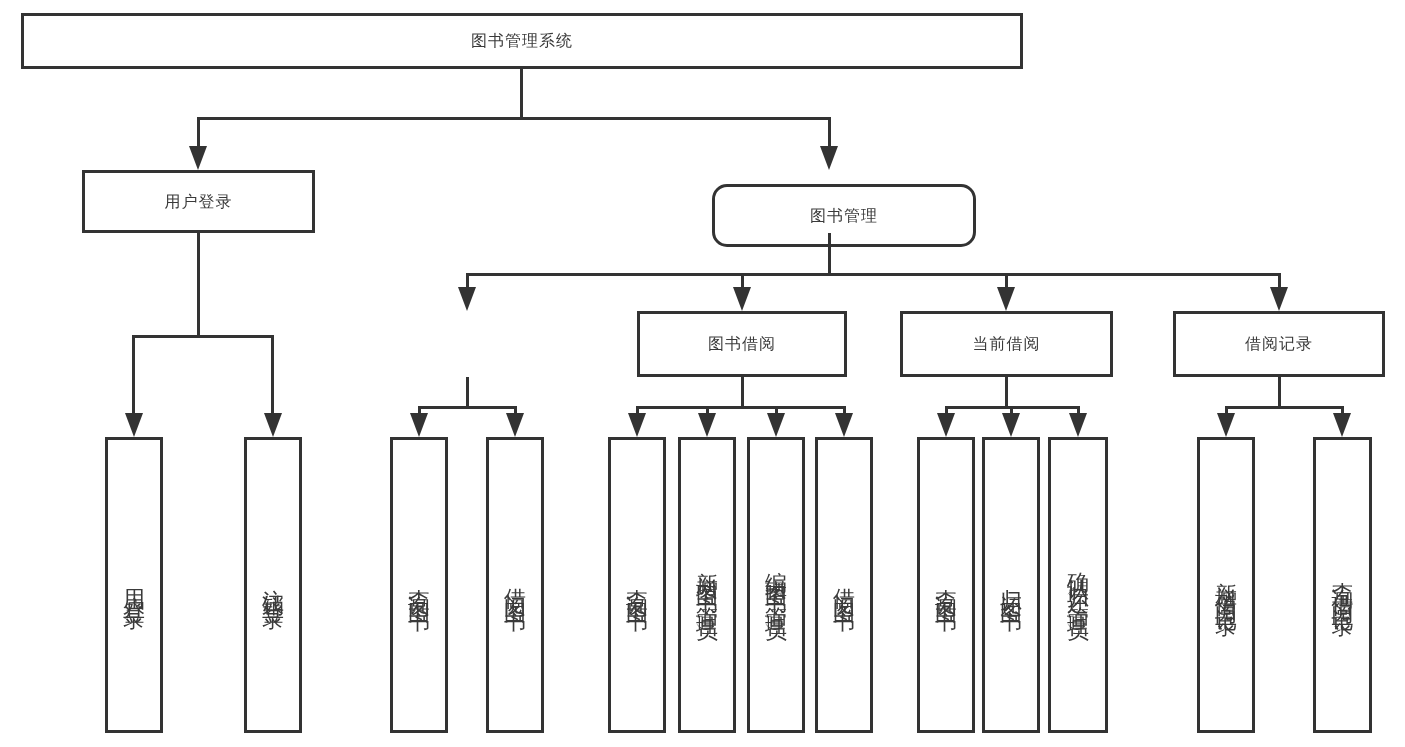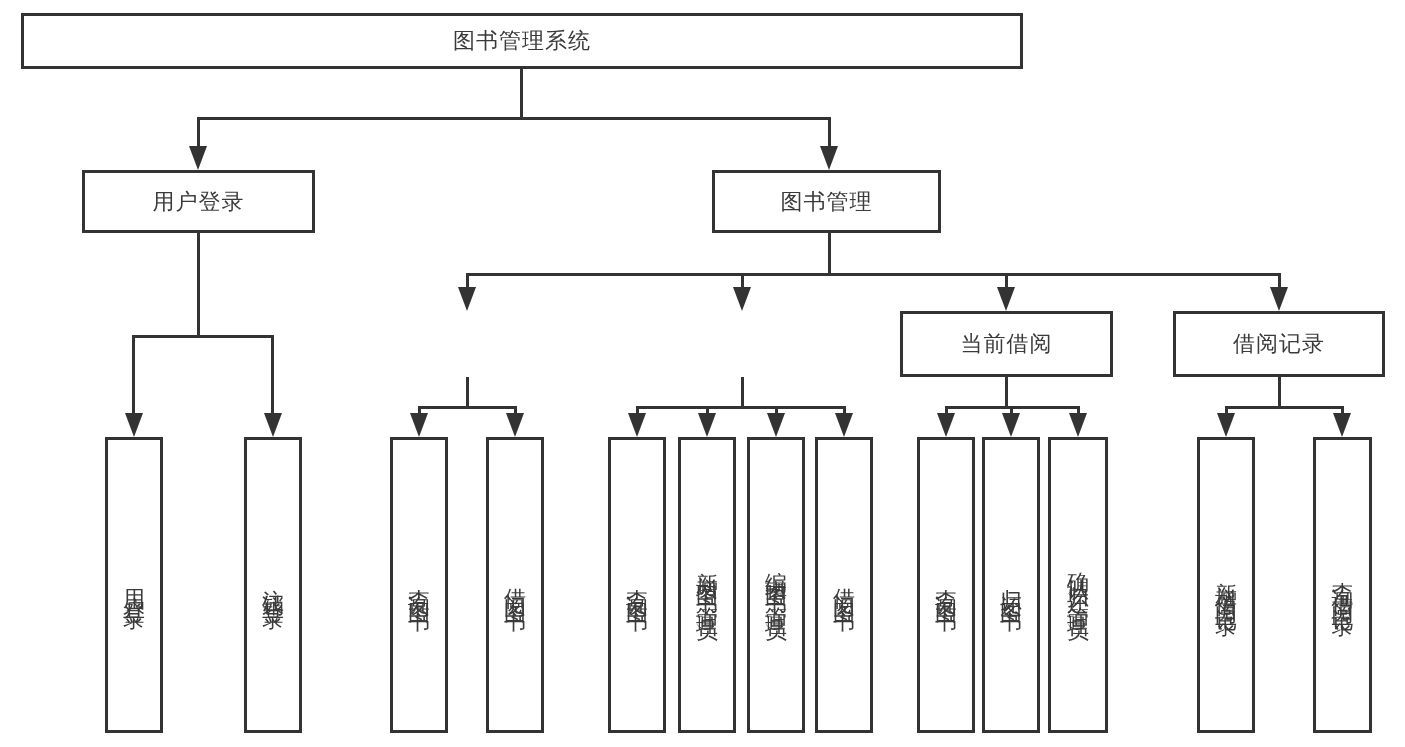--- a/index.html
+++ b/index.html
@@ -14,21 +14,21 @@
     position:absolute;
     box-sizing:border-box;
     border:3px solid #333333;
     background:#ffffff;
     display:flex;
     align-items:center;
     justify-content:center;
     color:#3a3a3a;
   }
   .box.h span {
-    font-size:22px;
+    font-size:16px;
     letter-spacing:1px;
     line-height:1;
     white-space:nowrap;
   }
   .box.v span {
     writing-mode:vertical-rl;
     font-size:22px;
     letter-spacing:7px;
     line-height:1;
   }
@@ -61,21 +61,21 @@
   <div class="vline" style="left:520px; top:69px; height:48px;"></div>
   <div class="hline" style="left:197px; top:117px; width:634px;"></div>
   <div class="vline" style="left:197px; top:117px; height:33px;"></div>
   <div class="arrow" style="left:189px; top:146px;"></div>
   <div class="vline" style="left:828px; top:117px; height:33px;"></div>
   <div class="arrow" style="left:820px; top:146px;"></div>
 
   <div class="box h" style="left:82px; top:170px; width:233px; height:63px;">
     <span>用户登录</span>
   </div>
-  <div class="box h" style="left:712px; top:170px; width:229px; height:63px;">
+  <div class="box h" style="left:712px; top:184px; width:264px; height:63px;border-radius:15px;">
     <span>图书管理</span>
   </div>
 
   <div class="vline" style="left:197px; top:233px; height:102px;"></div>
   <div class="hline" style="left:132px; top:335px; width:142px;"></div>
   <div class="vline" style="left:132px; top:335px; height:80px;"></div>
   <div class="arrow" style="left:125px; top:413px;"></div>
   <div class="vline" style="left:271px; top:335px; height:80px;"></div>
   <div class="arrow" style="left:264px; top:413px;"></div>
 
@@ -83,20 +83,23 @@
   <div class="hline" style="left:466px; top:273px; width:815px;"></div>
   <div class="vline" style="left:466px; top:273px; height:16px;"></div>
   <div class="arrow" style="left:458px; top:287px;"></div>
   <div class="vline" style="left:741px; top:273px; height:16px;"></div>
   <div class="arrow" style="left:733px; top:287px;"></div>
   <div class="vline" style="left:1005px; top:273px; height:16px;"></div>
   <div class="arrow" style="left:997px; top:287px;"></div>
   <div class="vline" style="left:1278px; top:273px; height:16px;"></div>
   <div class="arrow" style="left:1270px; top:287px;"></div>
 
+  <div class="box h" style="left:637px; top:311px; width:210px; height:66px;">
+    <span>图书借阅</span>
+  </div>
   <div class="box h" style="left:1173px; top:311px; width:212px; height:66px;">
     <span>借阅记录</span>
   </div>
   <div class="box h" style="left:900px; top:311px; width:213px; height:66px;">
     <span>当前借阅</span>
   </div>
 
   <div class="vline" style="left:466px; top:377px; height:29px;"></div>
   <div class="hline" style="left:418px; top:406px; width:99px;"></div>
   <div class="vline" style="left:418px; top:406px; height:9px;"></div>

